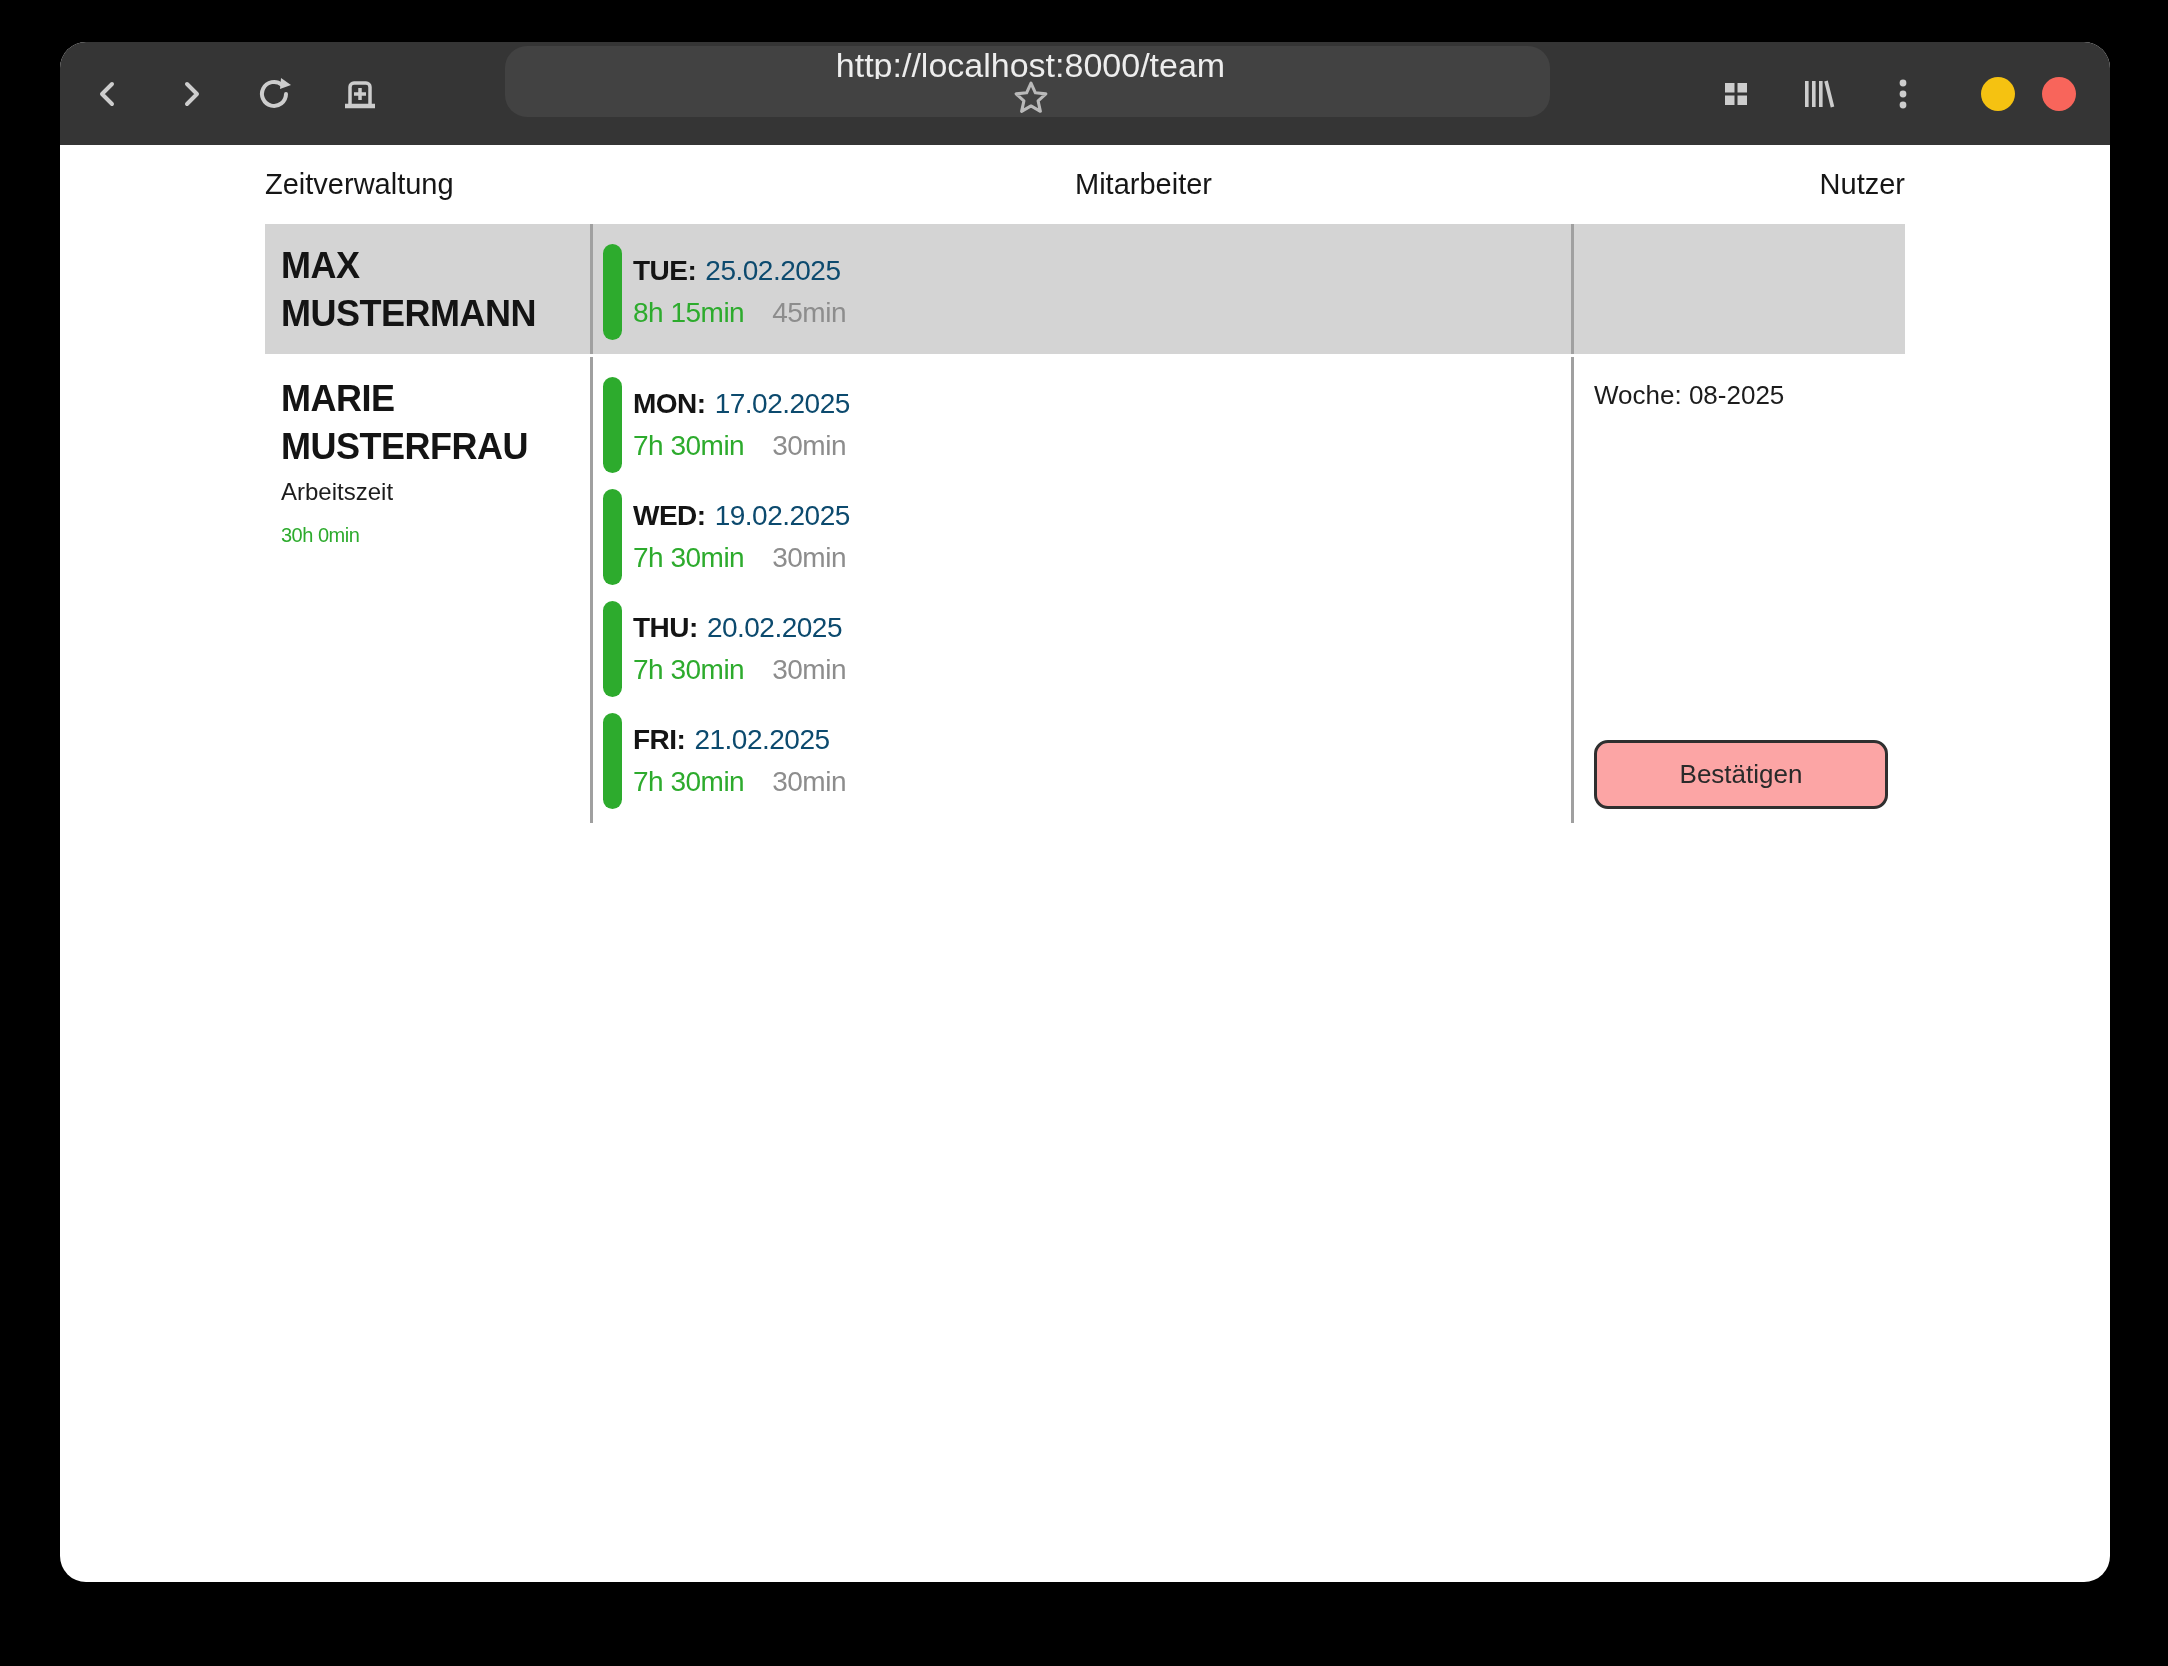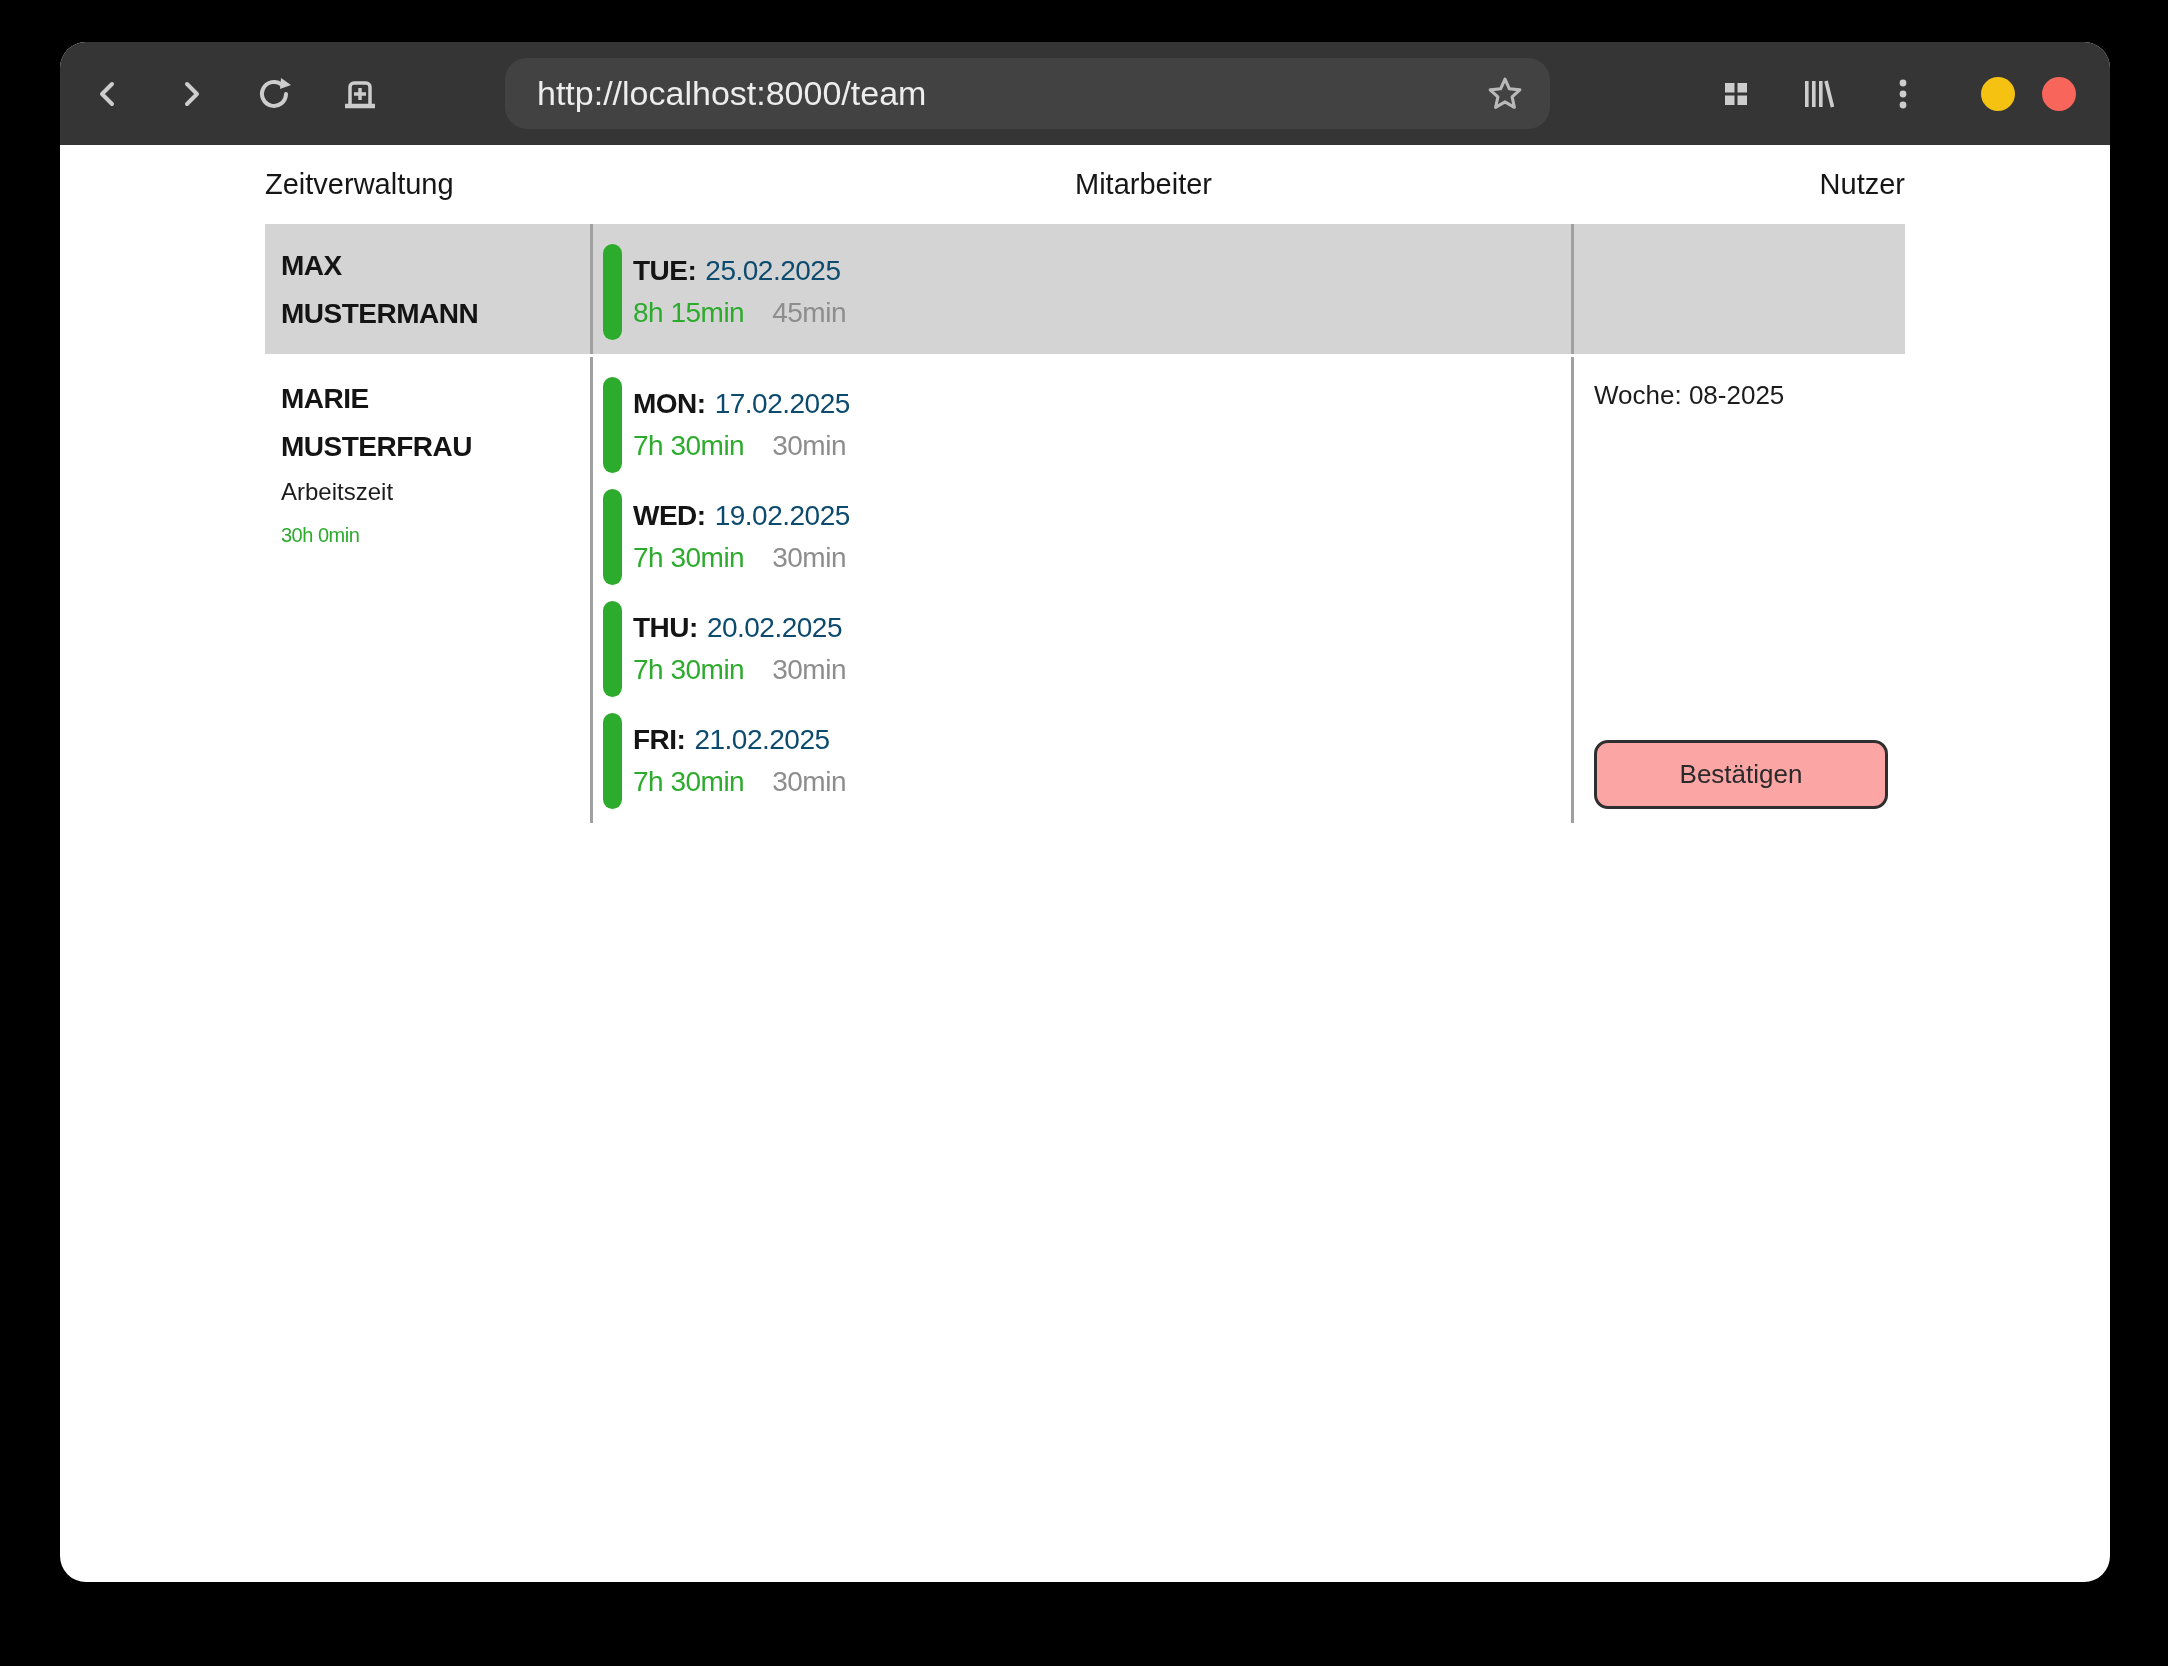--- a/index.html
+++ b/index.html
@@ -14,38 +14,38 @@
   }
   
   .toolbar { position:relative; height:103px; background:#353535; }
   .tb-btn {
     position:absolute; top:50%; transform:translateY(-50%);
     width:48px; height:48px; border:none; background:transparent;
     display:flex; align-items:center; justify-content:center; padding:0; cursor:pointer;
   }
   .tb-btn svg { display:block; }
   .url-bar {
-    position:absolute; left:445px; top:16px; width:1045px; height:71px;
+    position:absolute; left:445px; top:4px; width:1045px; height:71px;
     background:#424242; border-radius:22px;
-    display:flex; align-items:center; padding:0 26px 0 32px;
+    display:flex; align-items:center; padding:0 26px 0 32px;flex-direction:column;
   }
   .url-text { flex:1; font-size:34px; color:#ededed; white-space:nowrap; overflow:hidden; }
   .win-circle { position:absolute; top:35px; width:34px; height:34px; border-radius:50%; border:none; padding:0; cursor:pointer; }
   
   .content { padding:0 205px; background:#fff; }
   .cols { display:grid; grid-template-columns:328px 1fr 331px; }
   .nav-header { height:79px; align-items:center; font-size:29px; color:#161616; }
   .nav-left  { justify-self:start; cursor:pointer; }
   .nav-center{ justify-self:center; position:relative; left:60px; cursor:pointer; }
   .nav-right { justify-self:end; cursor:pointer; }
 
   .emp-row { margin-bottom:3px; }
   .emp-row.gray { background:#d4d4d4; }
   .cell-name { border-right:3px solid #a0a0a0; padding:18px 16px 14px 16px; }
-  .emp-name { font-size:28px; font-weight:bold; color:#141414; line-height:48px; letter-spacing:-0.5px; }
+  .emp-name { font-size:36px; font-weight:bold; color:#141414; line-height:48px; letter-spacing:-0.5px; }
   .emp-sub  { font-size:24px; color:#1d1d1d; line-height:42px; }
   .emp-total{ font-size:20px; line-height:44px; letter-spacing:-0.5px; }
 
   .cell-entries {
     border-right:3px solid #a0a0a0; padding:20px 12px 14px 10px;
     display:flex; flex-direction:column; gap:16px;
   }
   .entry { display:flex; height:96px; }
   .bar { width:19px; height:96px; border-radius:10px; flex:none; }
   .bar[data-color="green"]  { background:#2DAB2D; }

